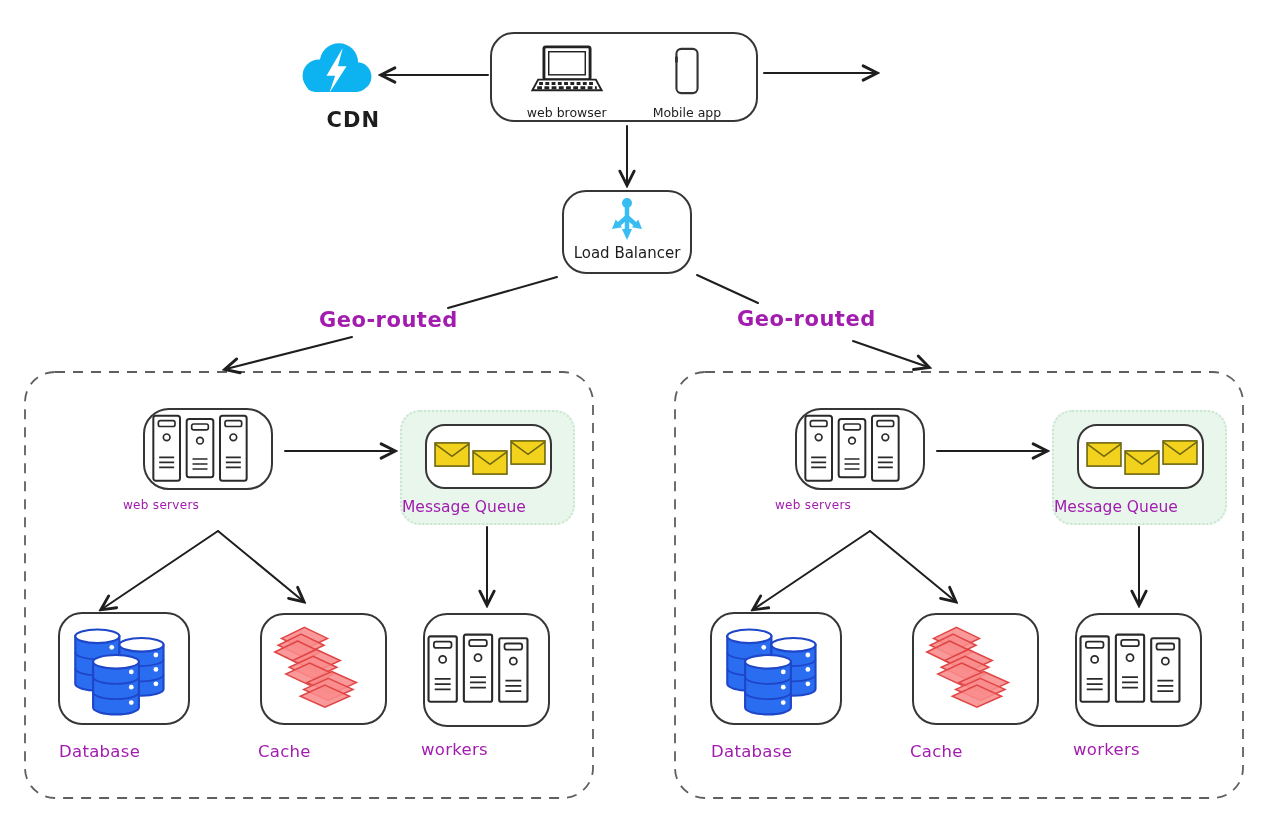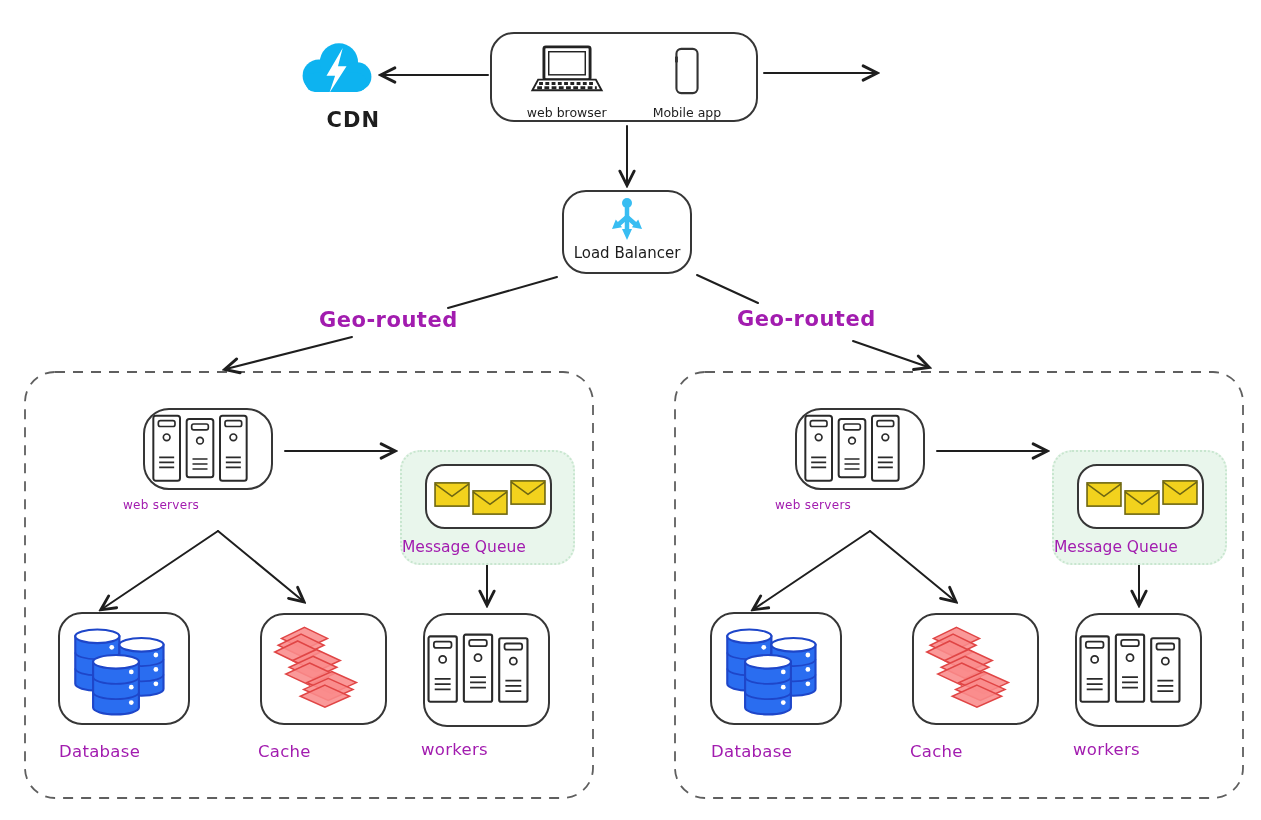--- a/index.html
+++ b/index.html
@@ -16,21 +16,20 @@
   .node-label{font-size:12px;font-weight:500;letter-spacing:.3px;}
   .sub-label{font-size:12.5px;font-weight:500;margin-top:10px;text-align:center;}
   .big-label{font-size:21px;font-weight:700;letter-spacing:1px;}
   .geo{font-size:21px;font-weight:700;letter-spacing:.5px;}
   .clients-box{display:flex;gap:46px;align-items:flex-end;justify-content:center;}
   .client-item{display:flex;flex-direction:column;align-items:center;}
   .lb-box{flex-direction:column;gap:2px;padding-top:4px;}
   .mq-green{
     position:absolute;background:#e9f6ec;border:2px dotted #c8e6cf;border-radius:20px;
     box-sizing:border-box;
-    margin-top:40px;
   }
   .mq-white{
     position:absolute;left:23px;top:12px;width:127px;height:65px;background:#fff;
     border:2px solid #363636;border-radius:20px;box-sizing:border-box;
   }
   .envelope{position:absolute;}
   .region{position:absolute;width:568px;height:426px;}
 </style>
 </head>
 <body>

